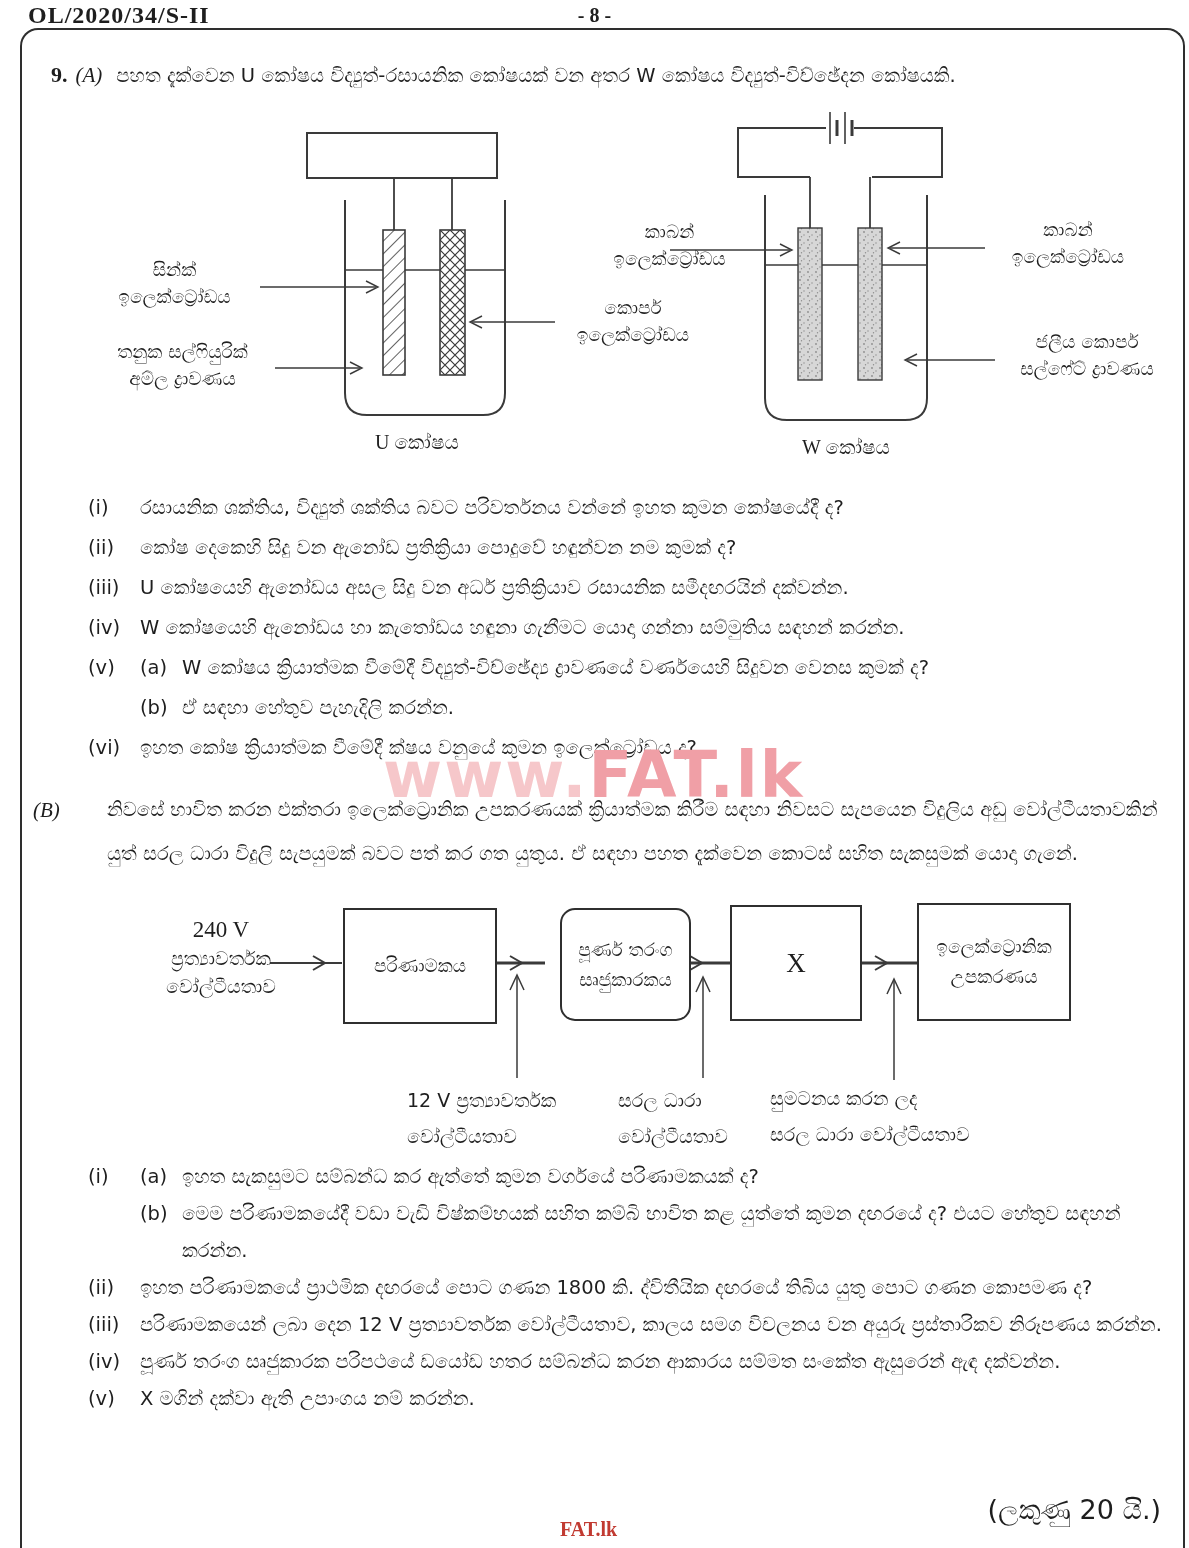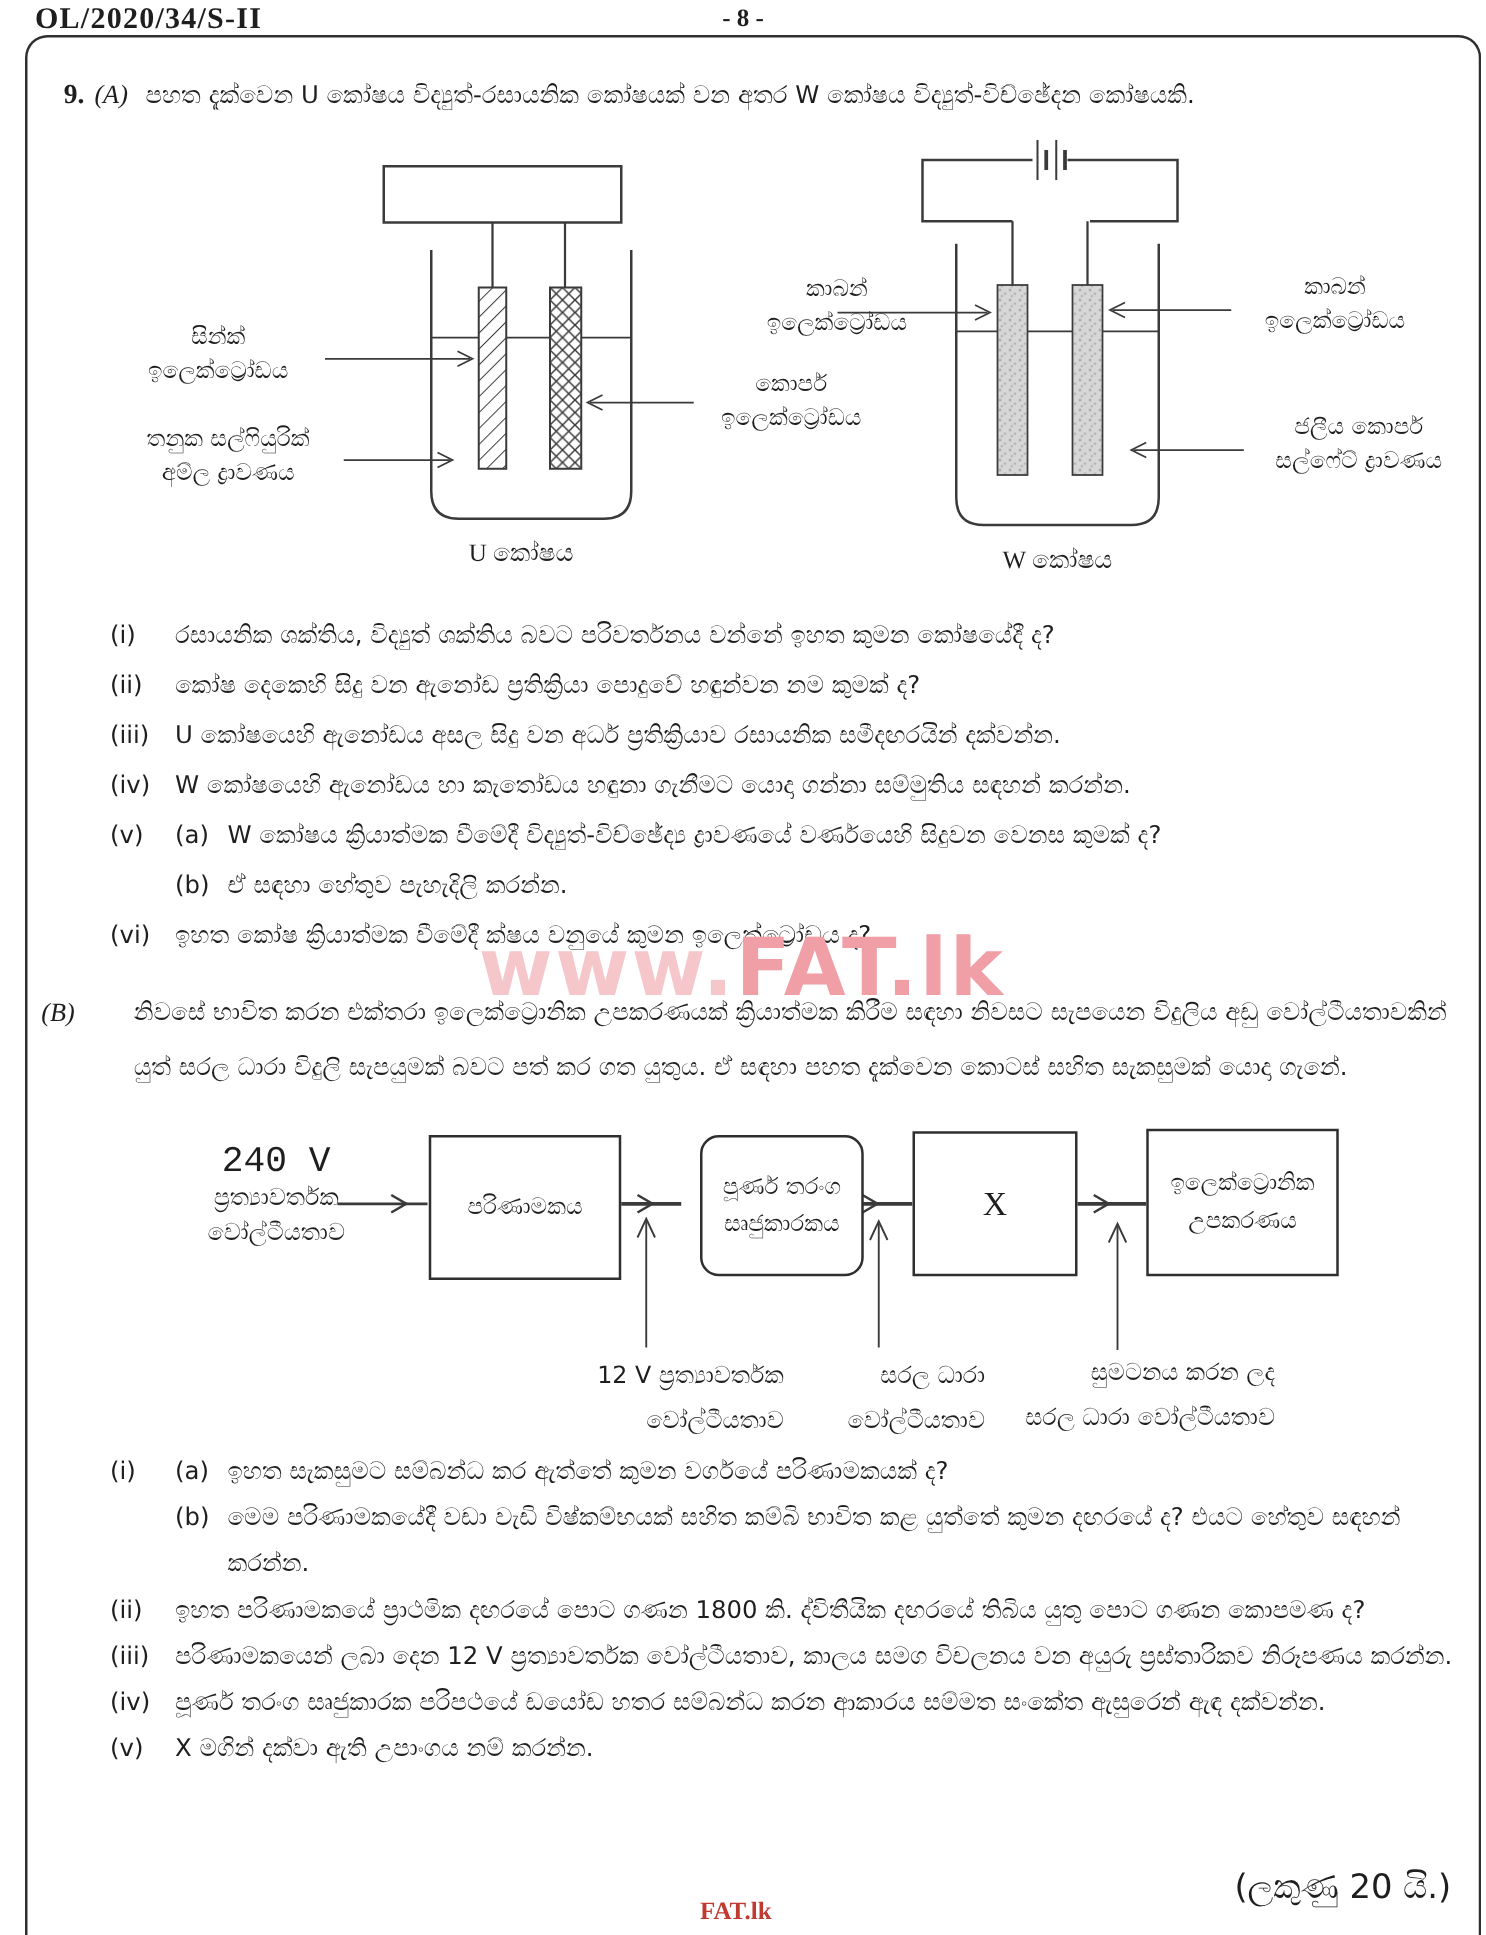--- a/index.html
+++ b/index.html
@@ -41,22 +41,22 @@
   
   .pb-intro{left:33px;top:788px;width:1148px;display:flex;font-size:19.5px;line-height:44px;}
   .pb-intro .q-num{width:60px;flex:0 0 60px;}
   
   .bdg{left:30px;top:900px;width:1150px;height:252px;}
   .bdg-box{position:absolute;border:2.5px solid #2f2f2f;display:flex;flex-direction:column;
     justify-content:center;align-items:center;text-align:center;font-size:18.5px;line-height:30px;background:#fff;}
   .bdg-x{font-family:"Liberation Serif","DejaVu Serif",serif;font-size:27px;}
   .bdg-input{position:absolute;left:108px;top:16px;width:166px;text-align:center;
     font-size:19px;line-height:28px;}
-  .bdg-input .v240{font-family:Liberation Mono, monospace;font-size:29px;}
-  .bdg-plabel{position:absolute;text-align:right;font-size:19px;line-height:36px;}
+  .bdg-input .v240{font-family:Liberation Serif, serif;font-size:23px;}
+  .bdg-plabel{position:absolute;text-align:left;font-size:19px;line-height:36px;}
   
   .qb-list{left:88px;top:1158px;width:1090px;}
   .qb-list .q-row{display:flex;font-size:19.5px;line-height:37px;}
   .marks{right:28px;top:1494px;font-size:27px;}
   svg{position:absolute;left:0;top:0;}
   .diag-stroke{stroke:#3a3a3a;fill:none;}
 </style>
 </head>
 <body>
 

